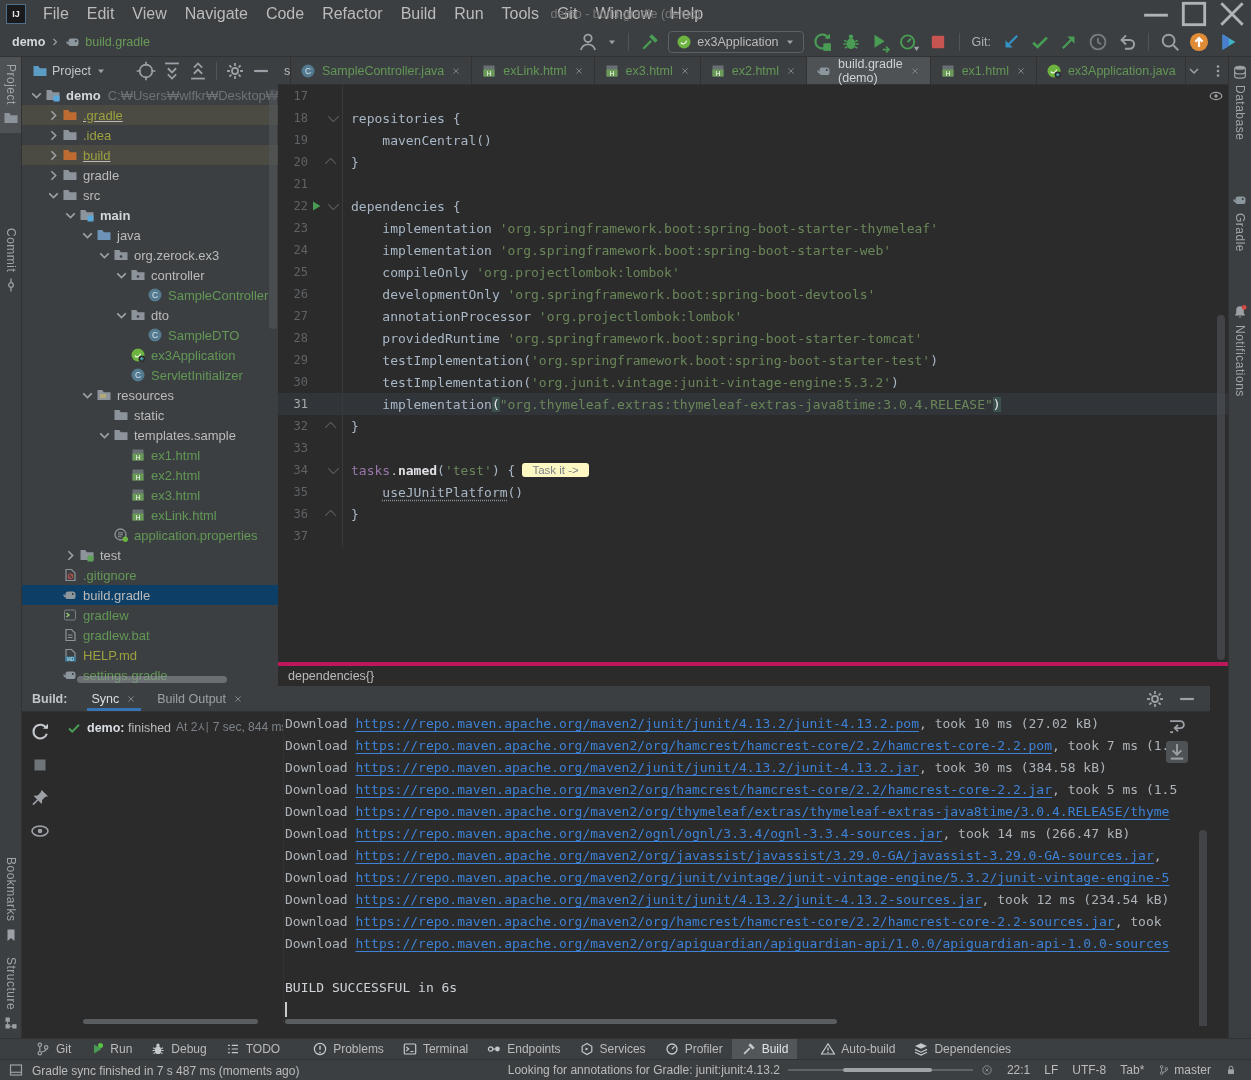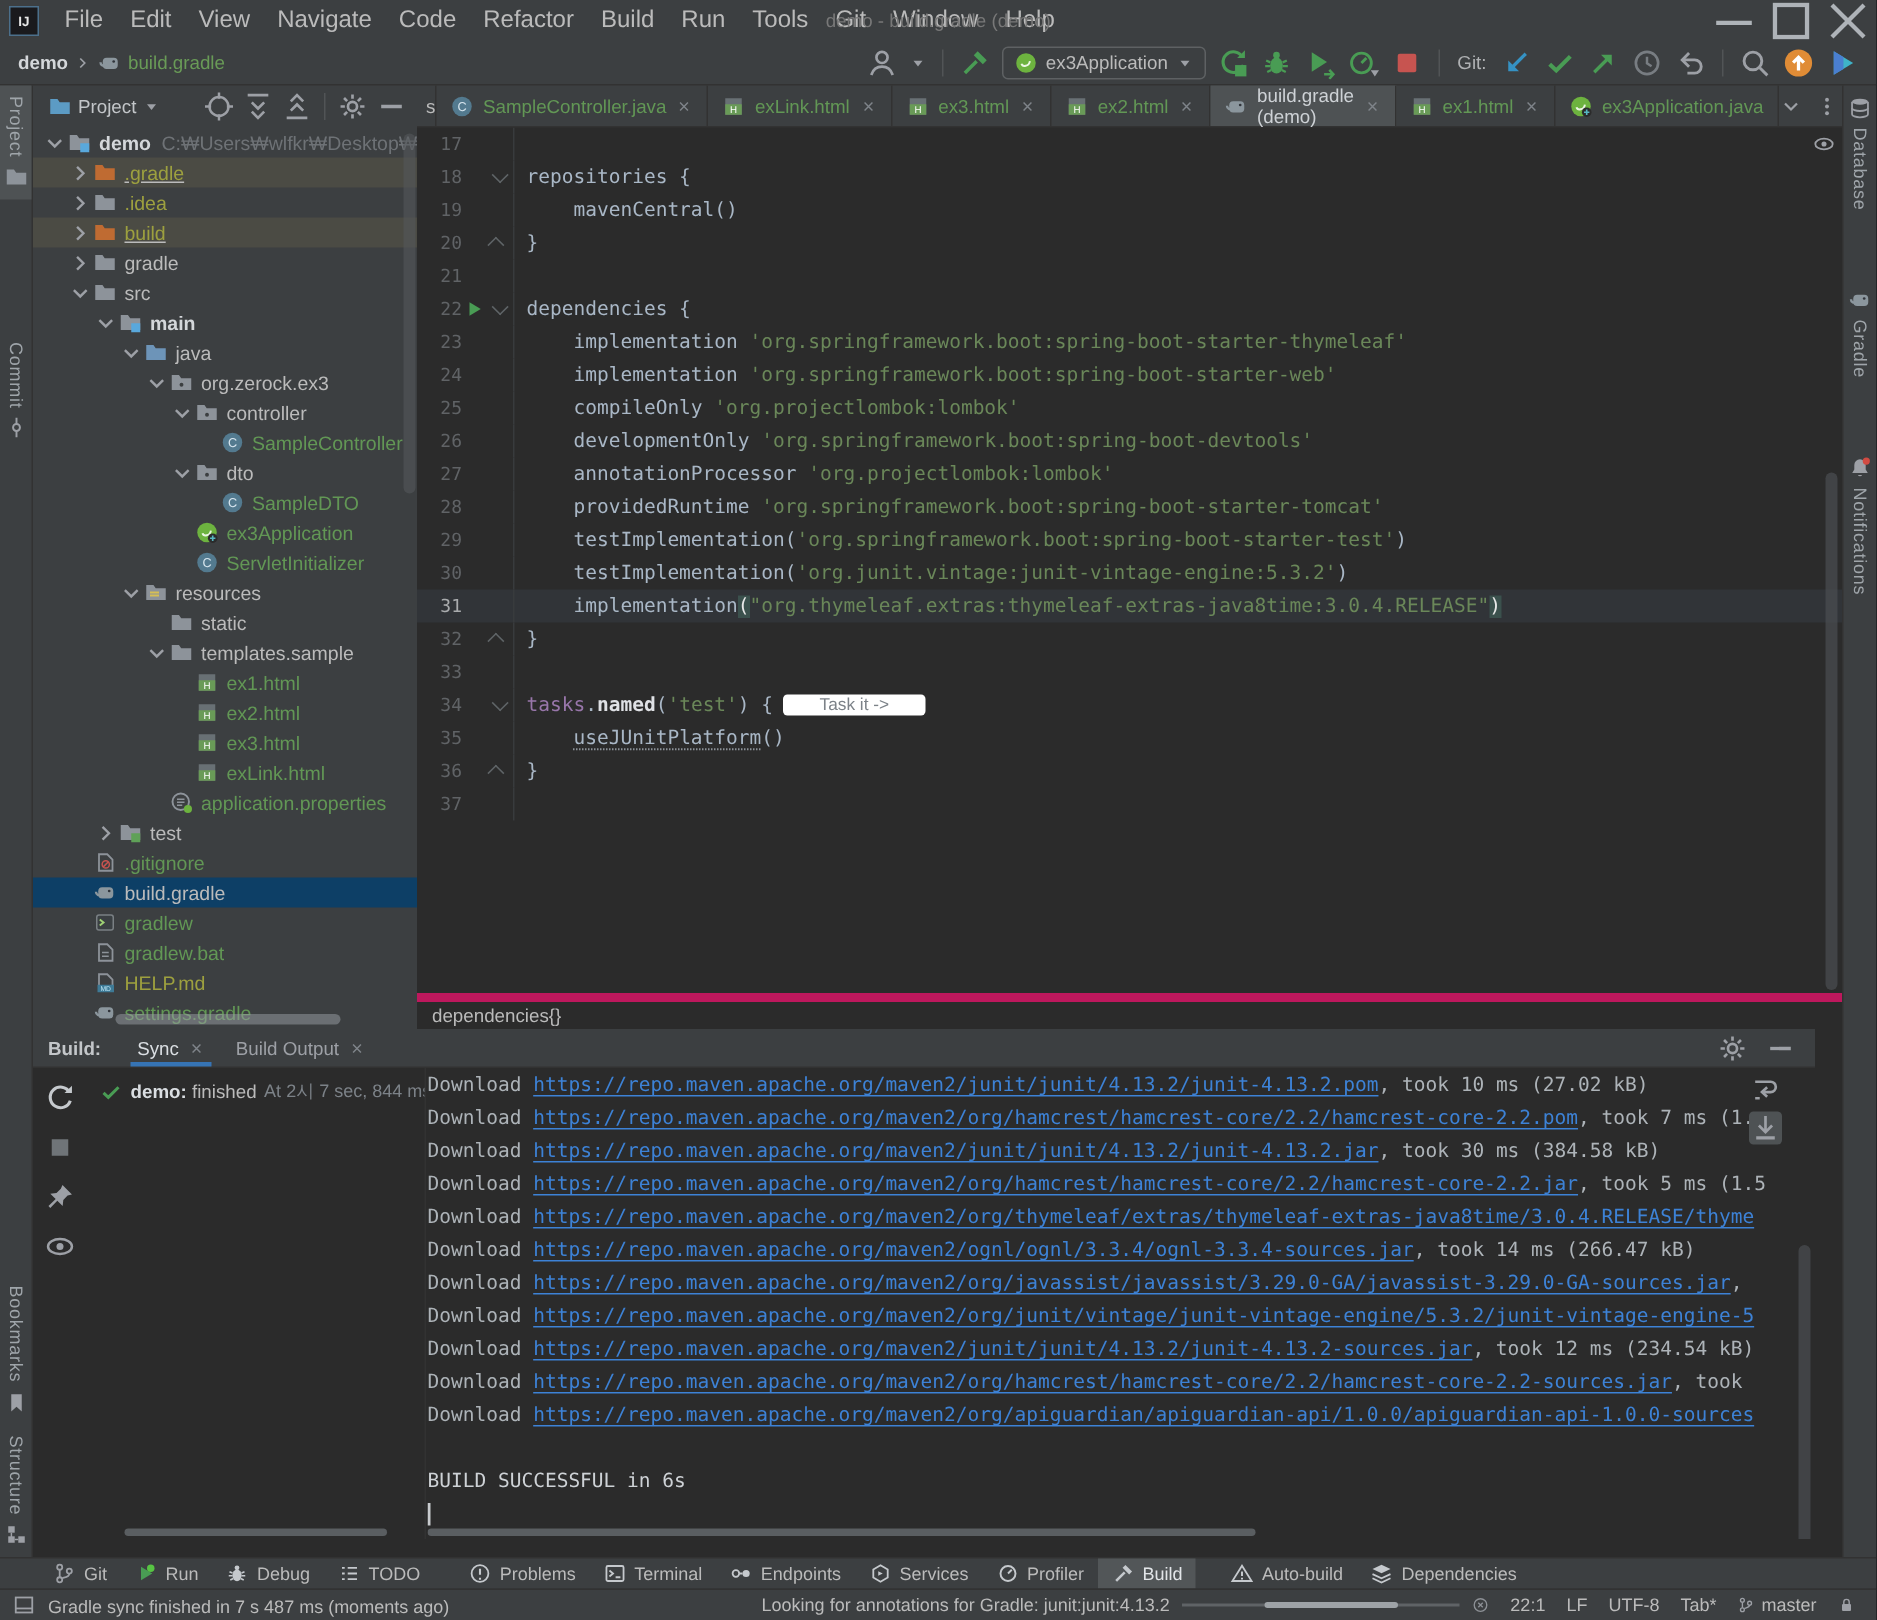--- a/index.html
+++ b/index.html
@@ -82,26 +82,26 @@
   .gutter .slot { width:16px; display:flex; justify-content:center; flex:none; }
   .fold { width:8px; height:8px; border-right:1.5px solid #5f6467; border-bottom:1.5px solid #5f6467; }
   .fold.open { transform:rotate(45deg) translateY(-2px); }
   .fold.close { transform:rotate(-135deg) translateY(-2px); }
   .ctext { font:13px "DejaVu Sans Mono",monospace; white-space:pre; border-left:1px solid #383b3d; height:22px;
            display:flex; align-items:center; padding-left:8px; flex:1; }
   .cp { color:#a9b7c6; } .cs { color:#6a8759; } .ck { color:#9876aa; }
   .cb { color:#dfe1e5; font-weight:bold; }
   .cu { color:#a9b7c6; text-decoration:underline dotted #8b9198; text-underline-offset:3px; }
   .chl { background:#3b514d; color:#e8e8e8; }
-  .cinlay { background:#ffffff; color:#7c8288; border-radius:3px; font:11.5px "Liberation Sans",sans-serif;
-            padding:1px 24px; margin-left:7px; }
+  .cinlay { background:#fef9c3; color:#7c8288; border-radius:3px; font:11.5px "Liberation Sans",sans-serif;
+            padding:1px 10px; margin-left:7px; }
   #editor-eye { position:absolute; right:4px; top:3px; }
   #ed-vscroll { position:absolute; right:3px; top:230px; width:8px; height:345px; background:#4b4f52; border-radius:4px; opacity:.7; }
   #breadcrumb-bar { position:absolute; left:278px; top:662px; right:23px; height:24px; background:#2b2b2b;
-                    border-top:6px solid #be185d; display:flex; align-items:center; padding-left:10px;
+                    border-top:4px solid #be185d; display:flex; align-items:center; padding-left:10px;
                     font-size:12.5px; color:#bbbbbb; }
 
   
   #build-panel { position:absolute; left:22px; top:686px; right:41px; height:352px; background:#2b2b2b; }
   #build-header { height:26px; background:#3c3f41; display:flex; align-items:stretch; border-bottom:1px solid #323232; }
   #build-label { font-size:12.5px; font-weight:bold; color:#c3c6c9; display:flex; align-items:center; padding:0 14px 0 10px; }
   .btab { display:flex; align-items:center; gap:6px; padding:0 10px; font-size:12.5px; color:#9da0a6; position:relative; }
   .btab.active { color:#dadee2; }
   .btab.active::after { content:""; position:absolute; left:6px; right:6px; bottom:0; height:3px; background:#3674b5; }
   #build-header-right { margin-left:auto; display:flex; align-items:center; gap:10px; padding-right:12px; }

